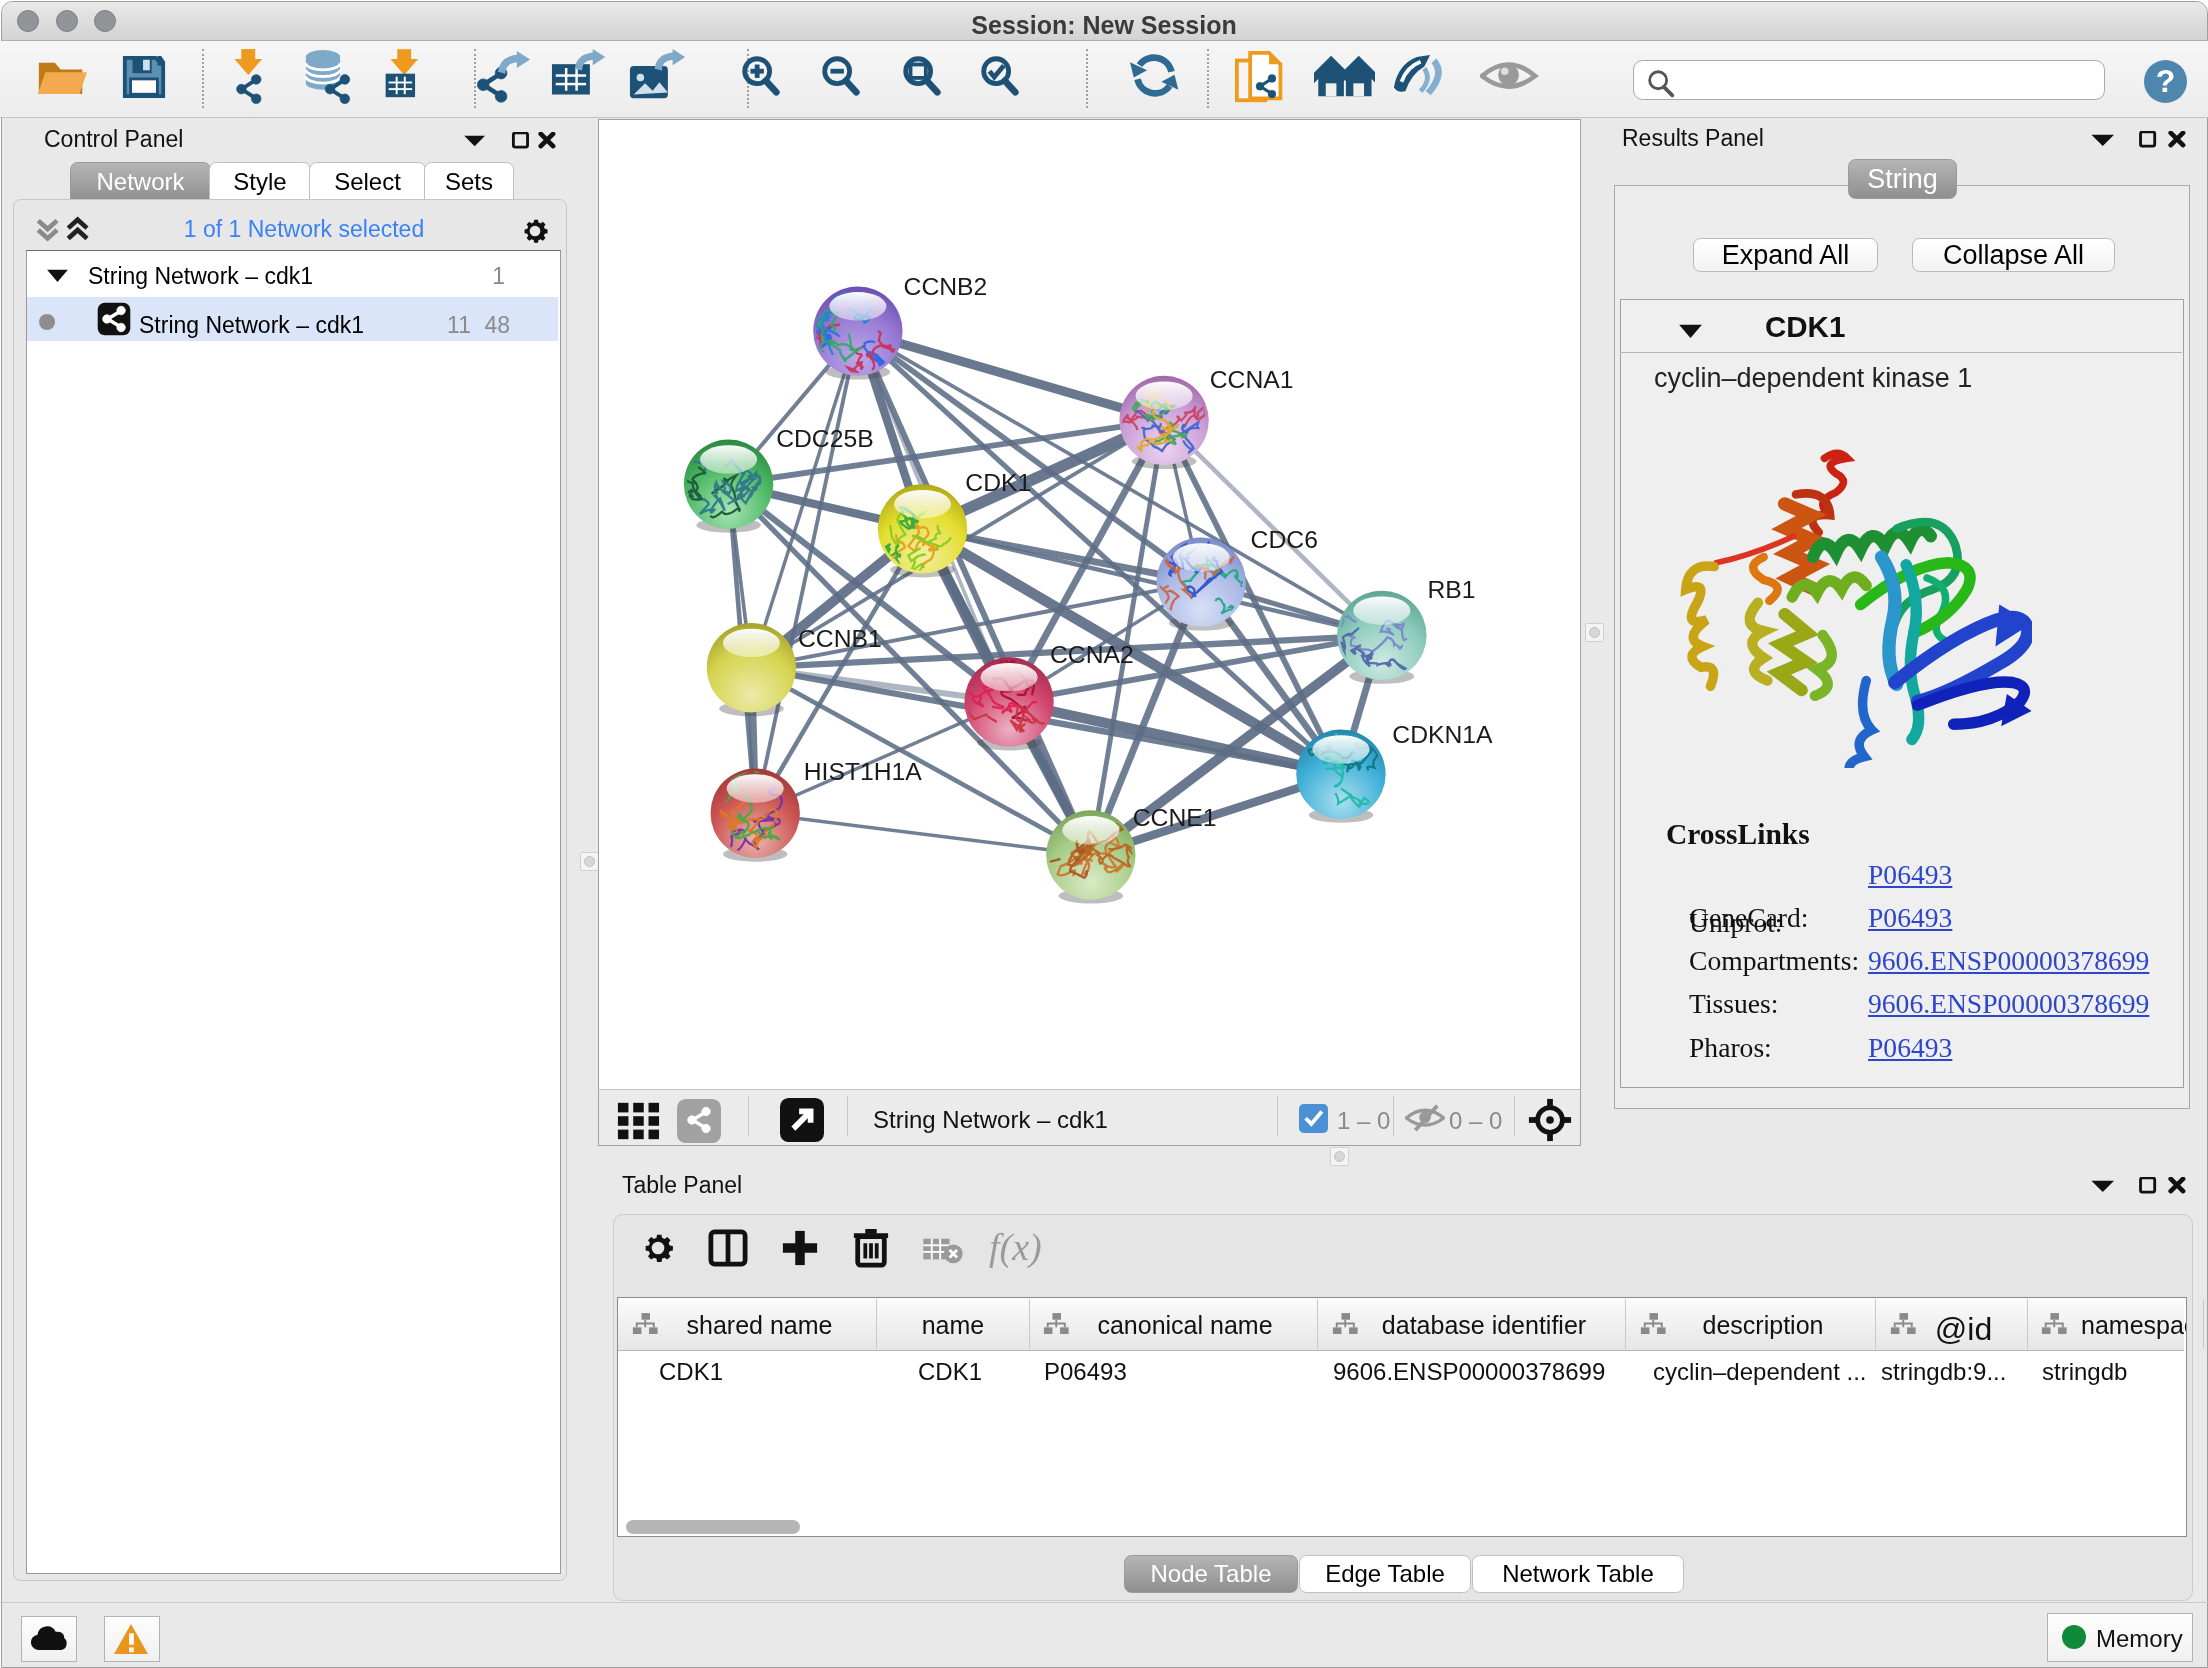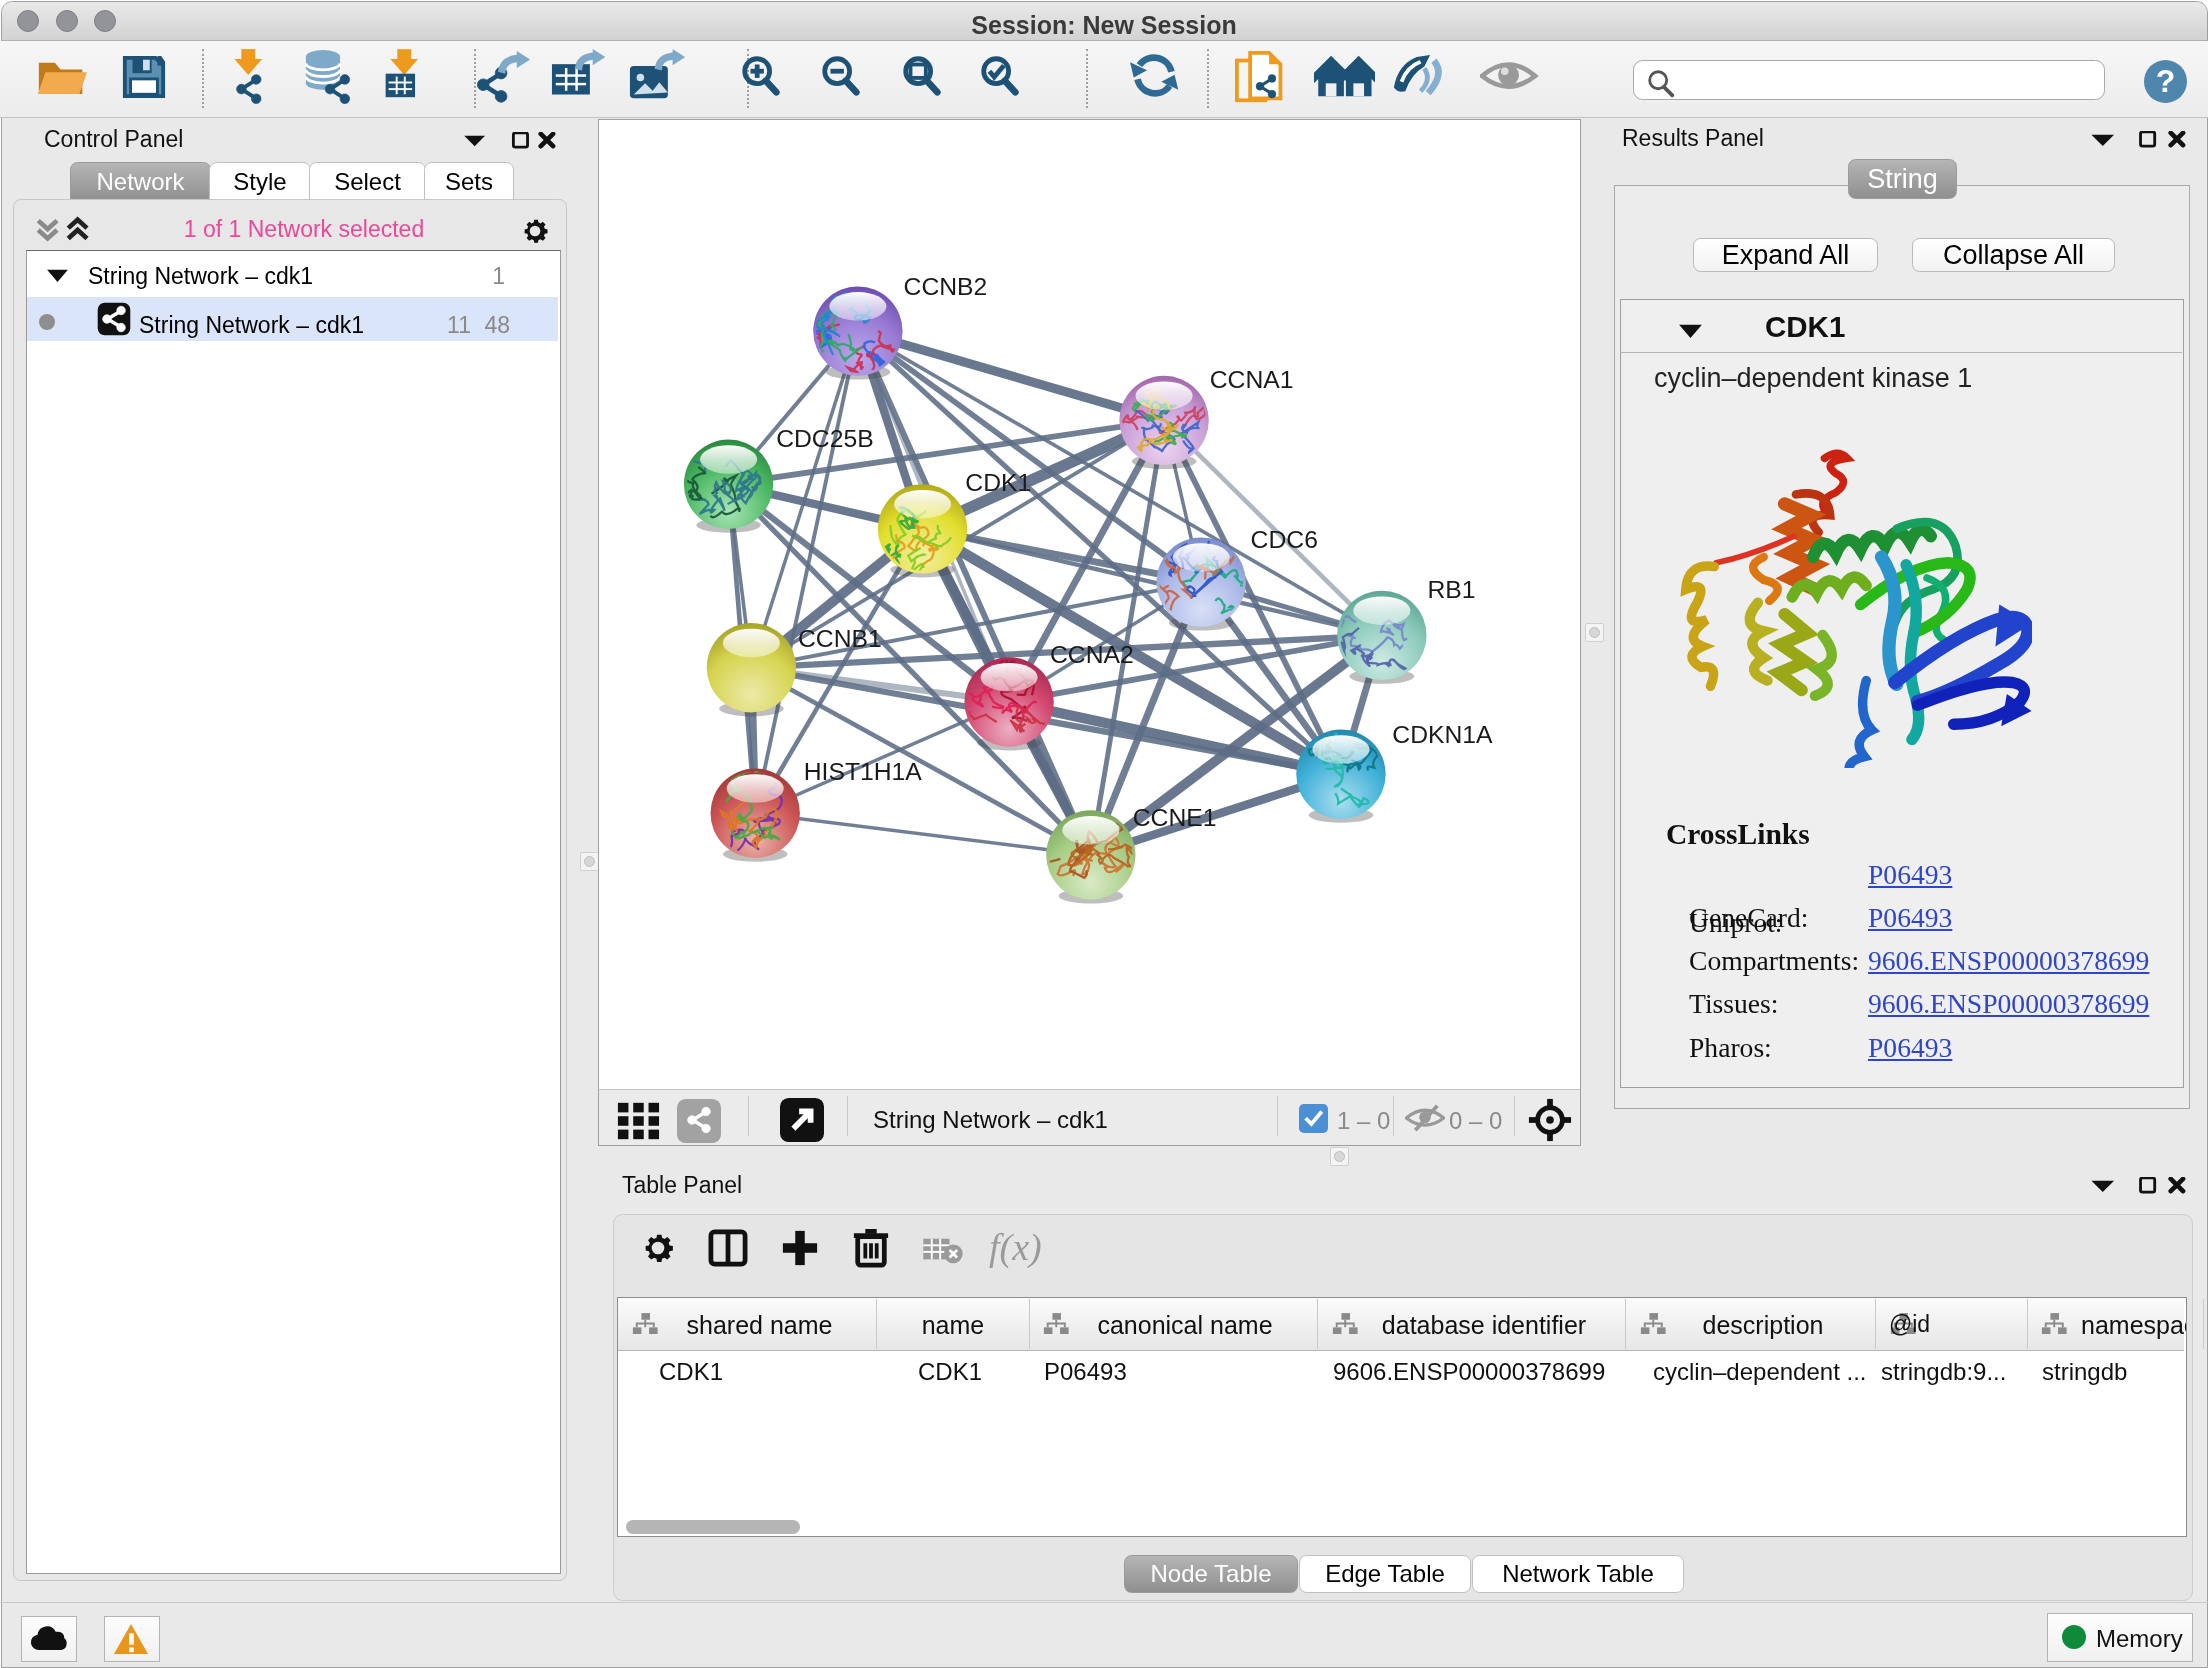--- a/index.html
+++ b/index.html
@@ -234,21 +234,21 @@
 <svg class="abs" style="left:34px;top:215px" width="61" height="30" viewBox="0 0 64 32">
 <g fill="none" stroke="#8a8a8a" stroke-width="5">
       <path d="M4,6 l10,9 10,-9"></path>
       <path d="M4,16 l10,9 10,-9"></path>
     </g>
 <g fill="none" stroke="#222" stroke-width="5">
       <path d="M36,14 l10,-9 10,9"></path>
       <path d="M36,25 l10,-9 10,9"></path>
     </g>
   </svg>
-<div class="abs" style="left:114px;top:216px;width:380px;text-align:center;font-size:23px;color:#ec4899;">1 of 1 Network selected</div>
+<div class="abs" style="left:114px;top:216px;width:380px;text-align:center;font-size:23px;color:#3b82f6;">1 of 1 Network selected</div>
 <svg class="abs" style="left:519px;top:215px" width="32" height="32" viewBox="0 0 24 24">
 <path fill="#111" d="M12 8a4 4 0 100 8 4 4 0 000-8zm9.4 5.6l-2.1.4a7.4 7.4 0 01-.6 1.5l1.2 1.8-2 2-1.8-1.2c-.5.3-1 .5-1.5.6l-.4 2.1h-2.8l-.4-2.1c-.5-.1-1-.3-1.5-.6l-1.8 1.2-2-2 1.2-1.8c-.3-.5-.5-1-.6-1.5l-2.1-.4v-2.8l2.1-.4c.1-.5.3-1 .6-1.5L5.7 7.1l2-2 1.8 1.2c.5-.3 1-.5 1.5-.6l.4-2.1h2.8l.4 2.1c.5.1 1 .3 1.5.6l1.8-1.2 2 2-1.2 1.8c.3.5.5 1 .6 1.5l2.1.4z"></path>
   </svg>
 <div class="abs whitebox" style="left:26px;top:250px;width:533px;height:1322px;"></div>
 <svg class="abs" style="left:46px;top:267px" width="23" height="17" viewBox="0 0 24 18">
     <polygon points="1,3 23,3 12,16" fill="#111"></polygon>
   </svg>
 <div class="abs netrow" style="left:88px;top:263px;">String Network – cdk1</div>
 <div class="abs netrow num" style="left:457px;top:263px;width:48px;text-align:right;">1</div>
 <div class="abs selrow" style="left:27px;top:297px;width:531px;height:44px;"></div>
@@ -765,21 +765,21 @@
 <div class="abs" style="left:1660px;top:1311px;width:206px;text-align:center;font-size:25px;color:#111;overflow:hidden;white-space:nowrap;">description</div>
 <div class="abs hcell" style="left:1877px;top:1299px;width:150px;height:50px;"></div>
 <div class="abs" style="left:1889px;top:1312px;"><svg width="28.5" height="25" viewBox="0 0 30 26">
       <g fill="#8a8a8a">
         <rect x="11" y="1" width="9" height="7"></rect>
 <rect x="2" y="16" width="9" height="7"></rect>
         <rect x="19" y="16" width="9" height="7"></rect>
 <path d="M15,8 v4 M6,16 v-4 h18 v4 M15,8 v8" stroke="#8a8a8a" stroke-width="2" fill="none"></path>
       </g>
     </svg></div>
-<div class="abs" style="left:1856px;top:1311px;width:107px;text-align:center;font-size:23px;color:#111;overflow:hidden;white-space:nowrap;">@id</div>
+<div class="abs" style="left:1910px;top:1311px;width:107px;text-align:center;font-size:32px;color:#111;overflow:hidden;white-space:nowrap;">@id</div>
 <div class="abs hcell" style="left:2028px;top:1299px;width:175px;height:50px;"></div>
 <div class="abs" style="left:2040px;top:1312px;"><svg width="28.5" height="25" viewBox="0 0 30 26">
       <g fill="#8a8a8a">
         <rect x="11" y="1" width="9" height="7"></rect>
 <rect x="2" y="16" width="9" height="7"></rect>
         <rect x="19" y="16" width="9" height="7"></rect>
 <path d="M15,8 v4 M6,16 v-4 h18 v4 M15,8 v8" stroke="#8a8a8a" stroke-width="2" fill="none"></path>
       </g>
     </svg></div>
 <div class="abs" style="left:2081px;top:1311px;width:105px;font-size:25px;color:#111;overflow:hidden;white-space:nowrap;">namespace</div>

